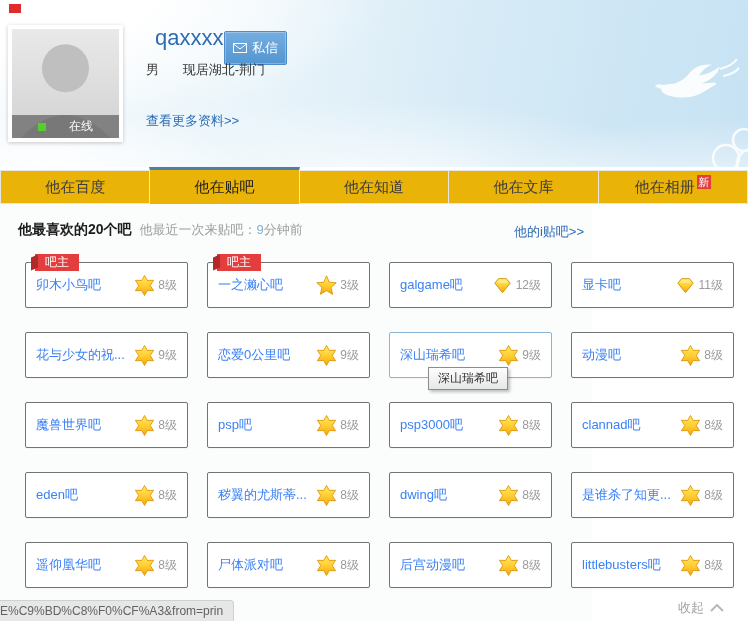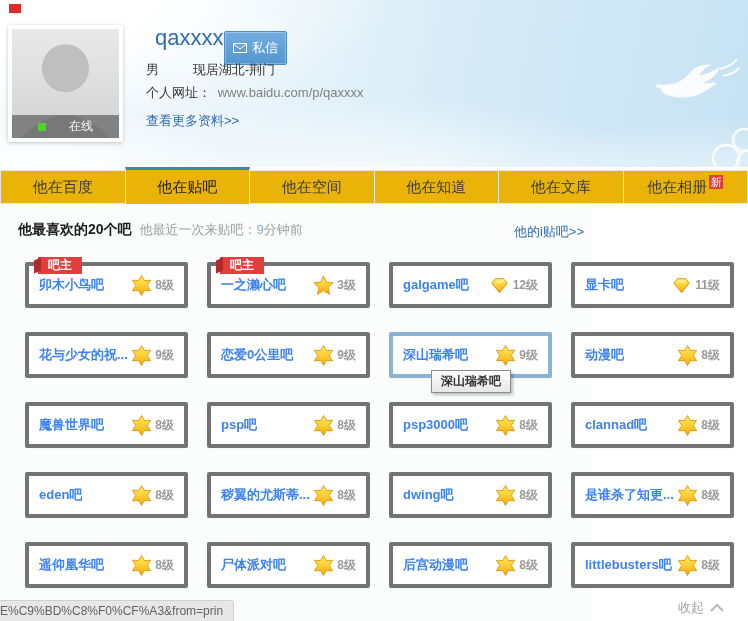--- a/index.html
+++ b/index.html
@@ -27,21 +27,21 @@
   .online-bar { position:absolute; left:0; right:0; bottom:0; height:23px;
     background:rgba(62,62,62,.55); display:flex; align-items:center; justify-content:center; gap:23px; }
   .online-dot { width:8px; height:8px; background:#54d02e; }
   .online-text { color:#fff; font-size:12px; }
 
   .username { position:absolute; left:155px; top:25px; font-size:22px; color:#2d6cb3; }
   .msg-btn { position:absolute; left:224px; top:31px; height:21px; display:inline-flex; align-items:center; gap:5px;
     padding:16px 8px; background:linear-gradient(#74addf,#5396d1); border:1px solid #4c8cc8;
     box-shadow:inset 0 0 0 1px rgba(255,255,255,.28); border-radius:2px; color:#fff; font-size:13px; cursor:pointer; }
   .info-line1 { position:absolute; left:146px; top:61px; font-size:13px; color:#333; }
-  .info-line1 .loc { margin-left:30px; }
+  .info-line1 .loc { margin-left:20px; }
   .info-line2 { position:absolute; left:146px; top:84px; font-size:13px; color:#333; }
   .info-line2 .url { color:#808080; margin-left:3px; }
   .more-link { position:absolute; left:146px; top:112px; font-size:13px; color:#2d6cb3; text-decoration:none; cursor:pointer; }
 
   
   .tabbar { position:absolute; left:0; top:167px; width:748px; height:37px; display:flex; }
   .tab { flex:1; margin-top:3px; height:34px; background:#eab308; border:1px solid #e6e6e6; margin-left:-1px;
     display:flex; align-items:center; justify-content:center; font-size:15px; color:#3c3c3c; cursor:pointer; position:relative; }
   .tab:first-child { margin-left:0; }
   .tab.active { margin-top:0; height:37px; border-top:3px solid #4d7fa9; border-bottom:none; z-index:2; color:#222; }
@@ -50,23 +50,23 @@
 
   
   .content { position:absolute; left:0; top:204px; width:592px; height:417px; background:#fbfcfc; }
   .section-head { position:absolute; left:18px; top:17px; font-size:13px; color:#9e9e9e; white-space:nowrap; }
   .section-title { font-size:14px; font-weight:bold; color:#1c1c1c; margin-right:8px; }
   .time-num { color:#8aaecf; }
   .itieba-link { position:absolute; right:8px; top:19px; font-size:13px; color:#2d6cb3; text-decoration:none; cursor:pointer; }
 
   .grid { position:absolute; left:25px; top:58px; display:grid;
     grid-template-columns:repeat(4,163px); grid-auto-rows:46px; column-gap:19px; row-gap:24px; }
-  .card { position:relative; background:#fff; border:4px solid #737373; border-radius:2px;
+  .card { position:relative; background:#fff; border:1px solid #737373; border-radius:2px;
     display:flex; align-items:center; justify-content:space-between; padding:0 10px;
-    box-shadow:0 1px 1px rgba(0,0,0,.03); cursor:pointer;font-weight:bold; }
+    box-shadow:0 1px 1px rgba(0,0,0,.03); cursor:pointer; }
   .card.highlighted { border-color:#8ab4d6; }
   .fname { color:#3b82f6; font-size:13px; text-decoration:none; white-space:nowrap; overflow:hidden; max-width:108px; cursor:pointer; }
   .lvl { display:flex; align-items:center; gap:3px; flex-shrink:0; }
   .lvl svg { width:21px; height:21px; display:block; }
   .lvltext { color:#9a9a9a; font-size:12px; }
 
   .ribbon { position:absolute; top:-9px; left:9px; background:#e43d3d; color:#fff; font-size:12px;
     line-height:17px; padding:0 10px; z-index:3; }
   .ribbon::before { content:""; position:absolute; left:-4px; top:2px; width:7px; height:13px;
     background:#b02a2a; transform:skewY(-24deg); z-index:-1; }
@@ -131,35 +131,28 @@
     <svg width="14" height="10" viewBox="0 0 14 10">
       <rect x="0.5" y="0.5" width="13" height="9" fill="none" stroke="#ffffff"></rect>
       <path d="M0.5,1 L7,6 L13.5,1" fill="none" stroke="#ffffff"></path>
     </svg>
     <span>私信</span>
   </div>
   <div class="info-line1">
     <span>男</span>
     <span class="loc">现居湖北-荆门</span>
   </div>
-  <div class="info-line2">
-    <span>个人网址：</span>
-    <span class="url">www.baidu.com/p/qaxxxx</span>
-  </div>
   <a class="more-link">查看更多资料&gt;&gt;</a>
 
   <div class="tabbar">
       <div class="tab">
         <span>他在百度</span>
       </div>
       <div class="tab active">
         <span>他在贴吧</span>
-      </div>
-      <div class="tab">
-        <span>他在空间</span>
       </div>
       <div class="tab">
         <span>他在知道</span>
       </div>
       <div class="tab">
         <span>他在文库</span>
       </div>
       <div class="tab">
         <span>他在相册</span>
         <span class="tab-badge">新</span>

